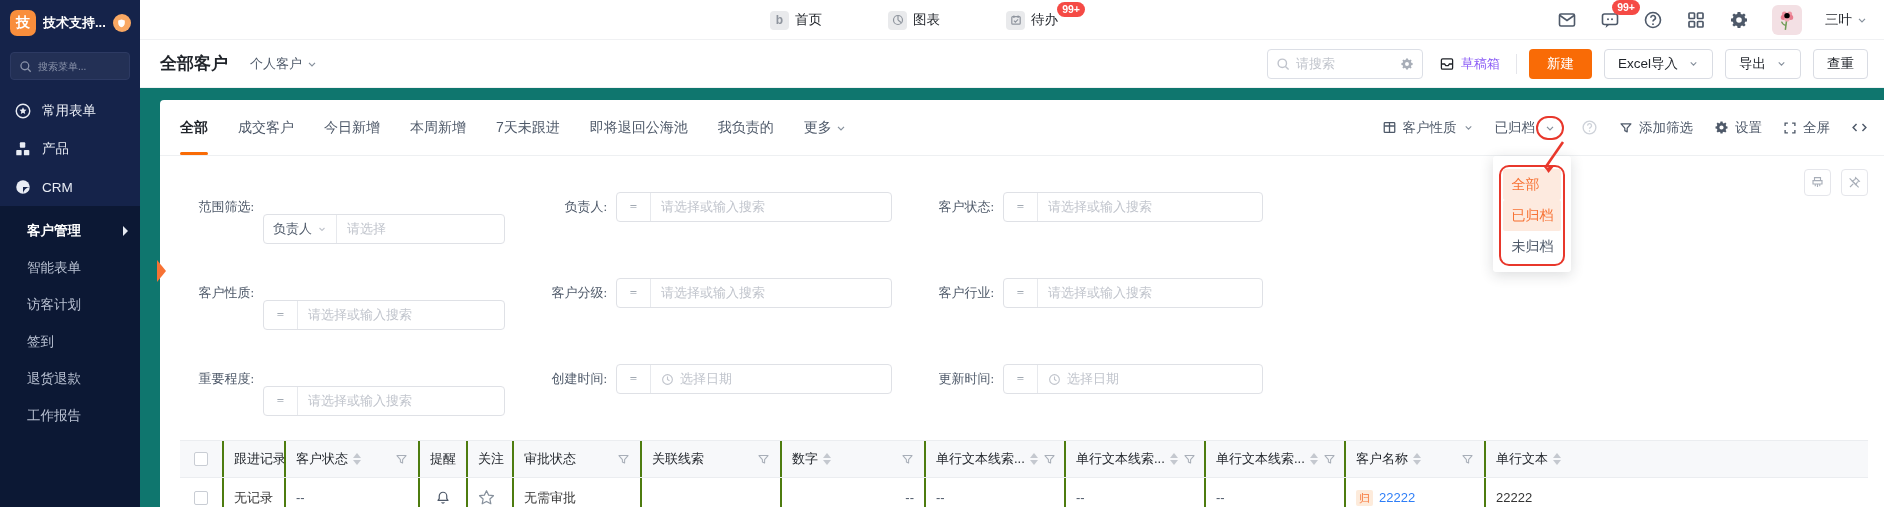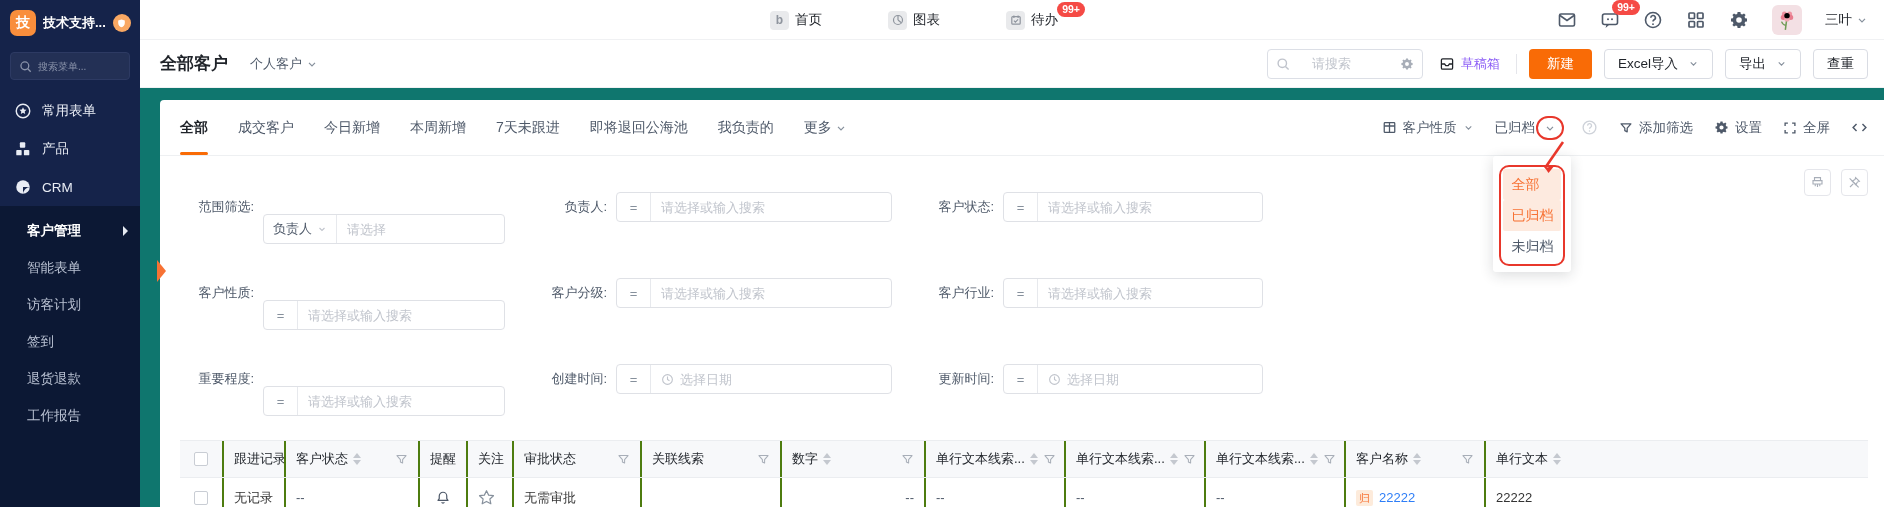--- a/index.html
+++ b/index.html
@@ -36,21 +36,21 @@
   .nav-icon-btn { position:relative; cursor:pointer; display:flex; align-items:center; }
   .nav-icon-btn .red-pill { top:-10px; right:-20px; }
   .avatar { width:30px; height:30px; border-radius:6px; background:#f3e0e4; display:flex; align-items:center; justify-content:center; cursor:pointer; }
   .user-chip { display:flex; align-items:center; gap:4px; font-size:13.5px; color:#1f2329; cursor:pointer; }
 
   
   .page-header { height:48px; background:#fff; border-bottom:1px solid #f0f1f3; display:flex; align-items:center; padding:0 16px 0 20px; flex-shrink:0; }
   .pg-title { font-size:17px; font-weight:bold; color:#1f2329; }
   .pg-scope { margin-left:22px; display:flex; align-items:center; gap:4px; font-size:13px; color:#4e5969; cursor:pointer; }
   .ph-right { margin-left:auto; display:flex; align-items:center; gap:12px; }
-  .hd-search { width:156px; height:30px; border:1px solid #dcdfe6; border-radius:4px; display:flex; align-items:center; padding:0 8px; gap:22px; color:#c0c4cc; }
+  .hd-search { width:156px; height:30px; border:1px solid #dcdfe6; border-radius:4px; display:flex; align-items:center; padding:0 8px; gap:6px; color:#c0c4cc; }
   .hd-search input { flex:1; min-width:0; border:0; outline:0; font-size:13px; color:#333; font-family:inherit; }
   .hd-search input::placeholder { color:#c0c4cc; }
   .draftbox { display:flex; align-items:center; gap:6px; font-size:13px; color:#8b5cf6; cursor:pointer; padding:0 4px; }
   .vdiv { width:1px; height:20px; background:#e5e6eb; }
   .btn { height:30px; border-radius:4px; display:flex; align-items:center; justify-content:center; font-size:13.5px; cursor:pointer; }
   .btn-primary { background:#f96b06; color:#fff; padding:0 18px; border:0; }
   .btn-plain { border:1px solid #d9dce3; background:#fff; color:#1f2329; padding:0 13px; gap:10px; }
   .btn-plain .chev { color:#86909c; }
 
   
@@ -71,21 +71,21 @@
   .arch-ctl { position:relative; display:flex; align-items:center; gap:5px; cursor:pointer; }
   .chev-wrap { position:relative; display:flex; align-items:center; padding:2px 4px; }
   .red-oval { position:absolute; left:-4px; top:-4px; width:28px; height:24px; border:2px solid #e8372b; border-radius:13px; pointer-events:none; }
   .arch-dd { position:absolute; z-index:60; top:37px; left:-2px; width:78px; background:#fff; border-radius:3px; box-shadow:0 3px 14px rgba(31,35,41,.16); padding:9px 6px 6px 6px; }
   .red-rect { border:2.5px solid #e8372b; border-radius:10px; padding:2px; }
   .dd-item { height:31px; line-height:31px; padding-left:9px; font-size:14px; color:#4e5969; background:#fff; cursor:pointer; border-radius:2px; }
   .dd-item.hl { color:#f77234; background:#fdeadf; }
   .red-arrow { position:absolute; z-index:70; top:20px; left:30px; pointer-events:none; }
 
   
-  .filter-panel { position:relative; padding:14px 16px 2px 20px; flex-shrink:0; }
+  .filter-panel { position:relative; padding:14px 16px 2px 20px; flex-shrink:0;font-family:Liberation Serif, serif; }
   .frow { display:flex; align-items:center; gap:28px; margin-bottom:12px; }
   .fcell { display:flex; align-items:center; }
   .flabel { width:74px; text-align:right; font-size:13px; color:#4e5969; margin-right:9px; white-space:nowrap; flex-shrink:0; }
   .fbox { height:30px; border:1px solid #dfe1e6; border-radius:4px; display:flex; align-items:center; overflow:hidden; background:#fff; }
   .w1 { width:242px;margin-top:44px; } .w2 { width:276px; } .w3 { width:260px; }
   .fprefix { height:100%; display:flex; align-items:center; justify-content:center; border-right:1px solid #e7e9ed; color:#4e5969; flex-shrink:0; cursor:pointer; }
   .fprefix.scope { padding:0 9px; gap:5px; font-size:13px; }
   .fprefix.eq { width:34px; color:#86909c; font-size:13px; }
   .fbox input { flex:1; min-width:0; border:0; outline:0; padding:0 10px; font-size:13px; color:#333; font-family:inherit; }
   .fbox input::placeholder { color:#c0c4cc; }

